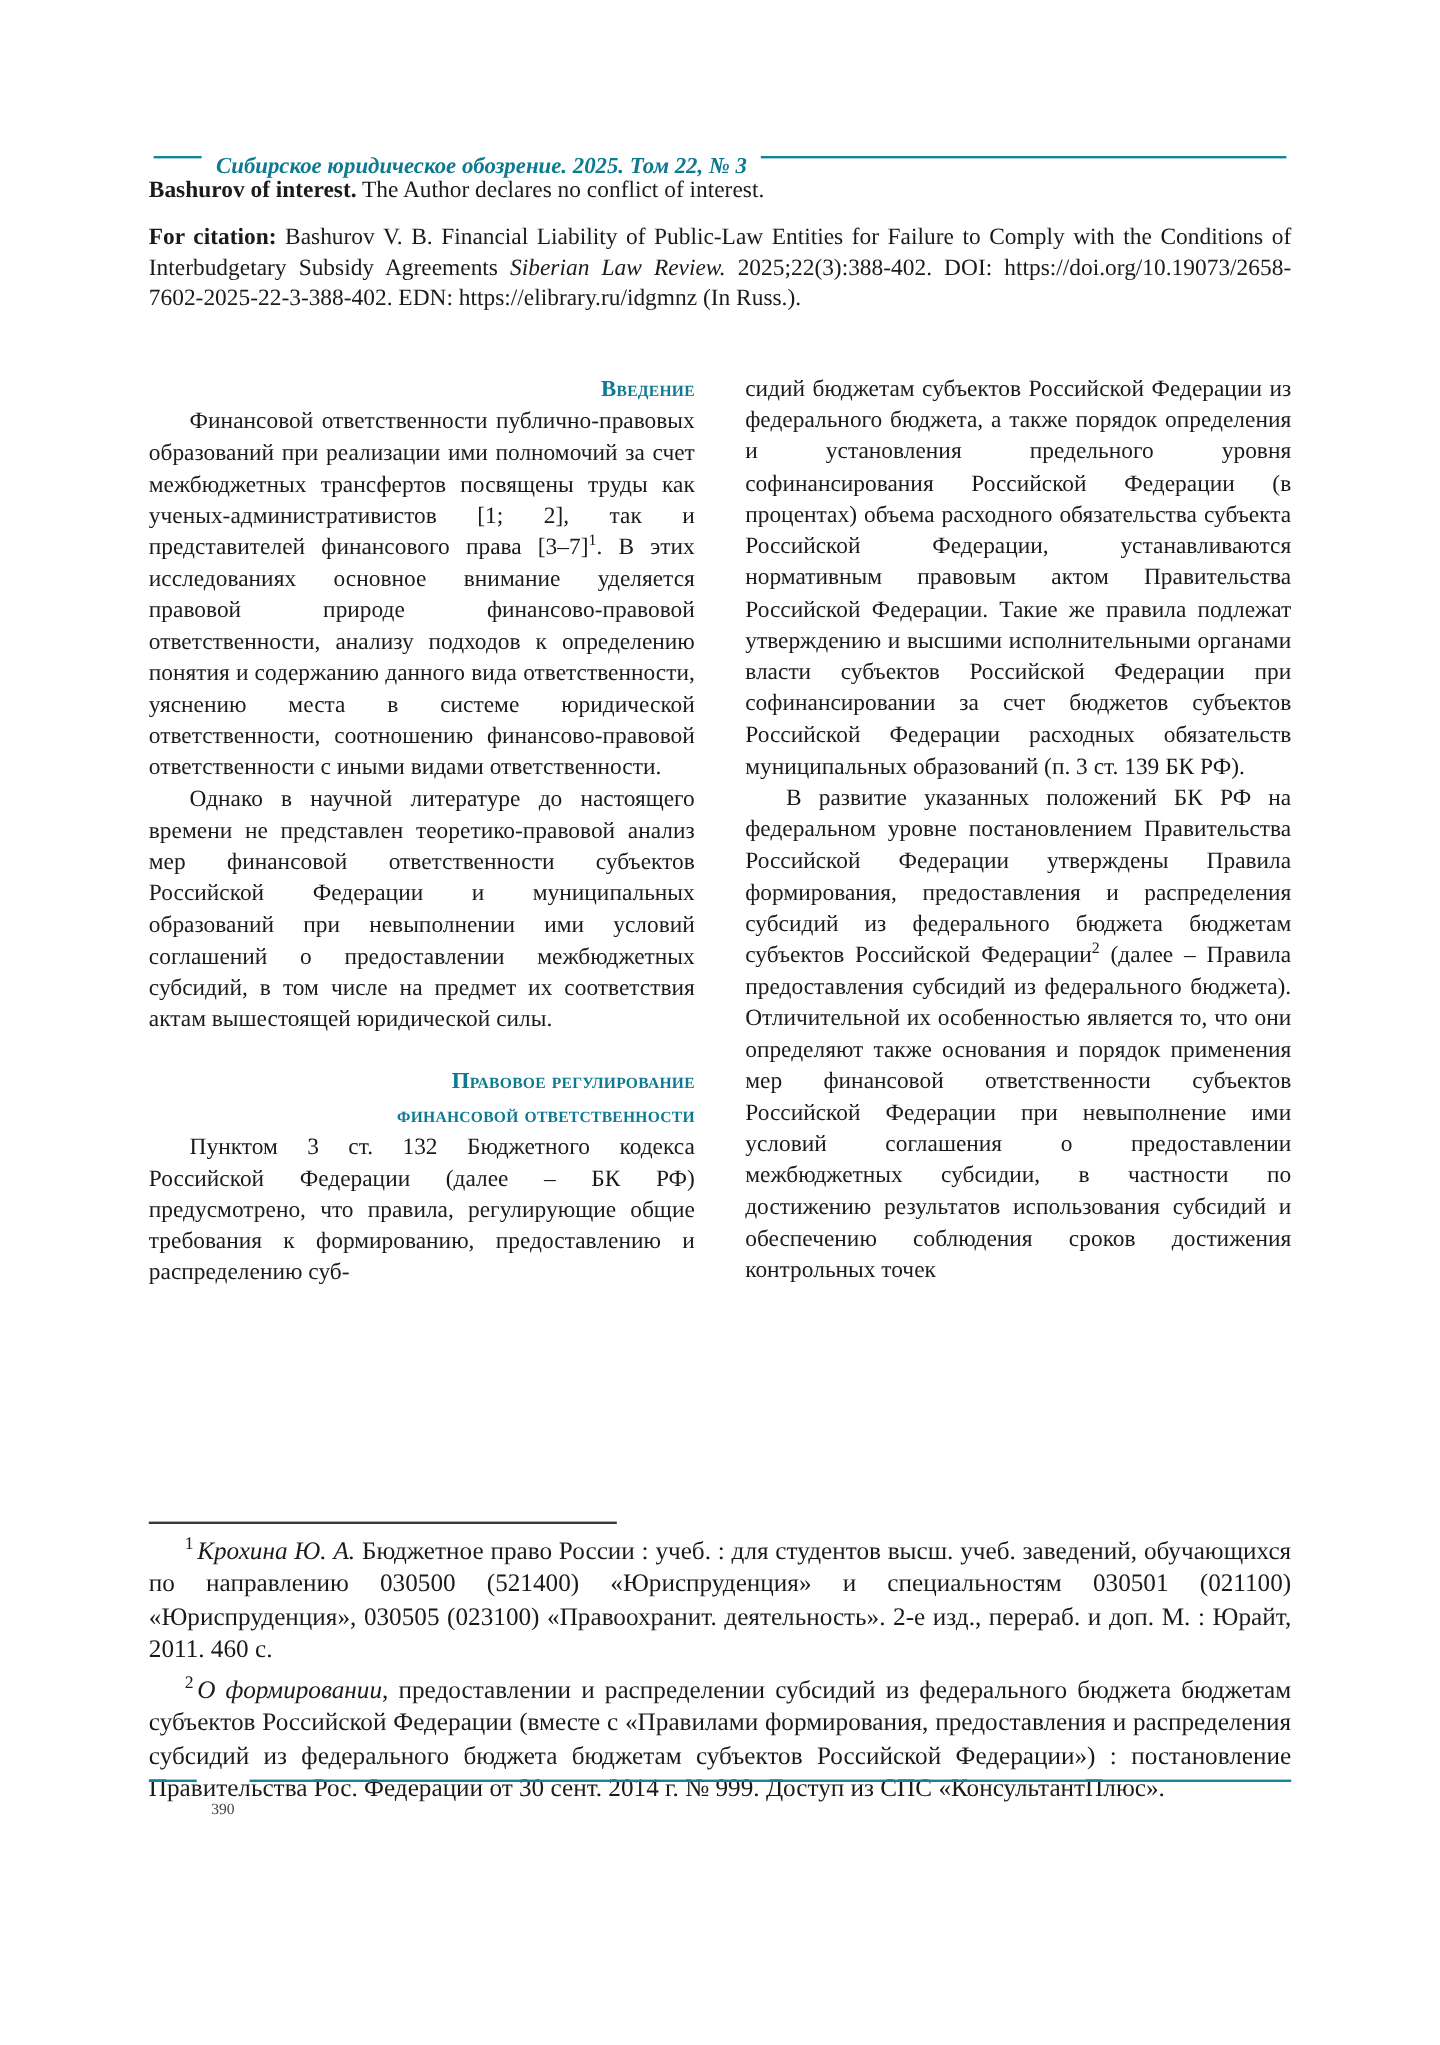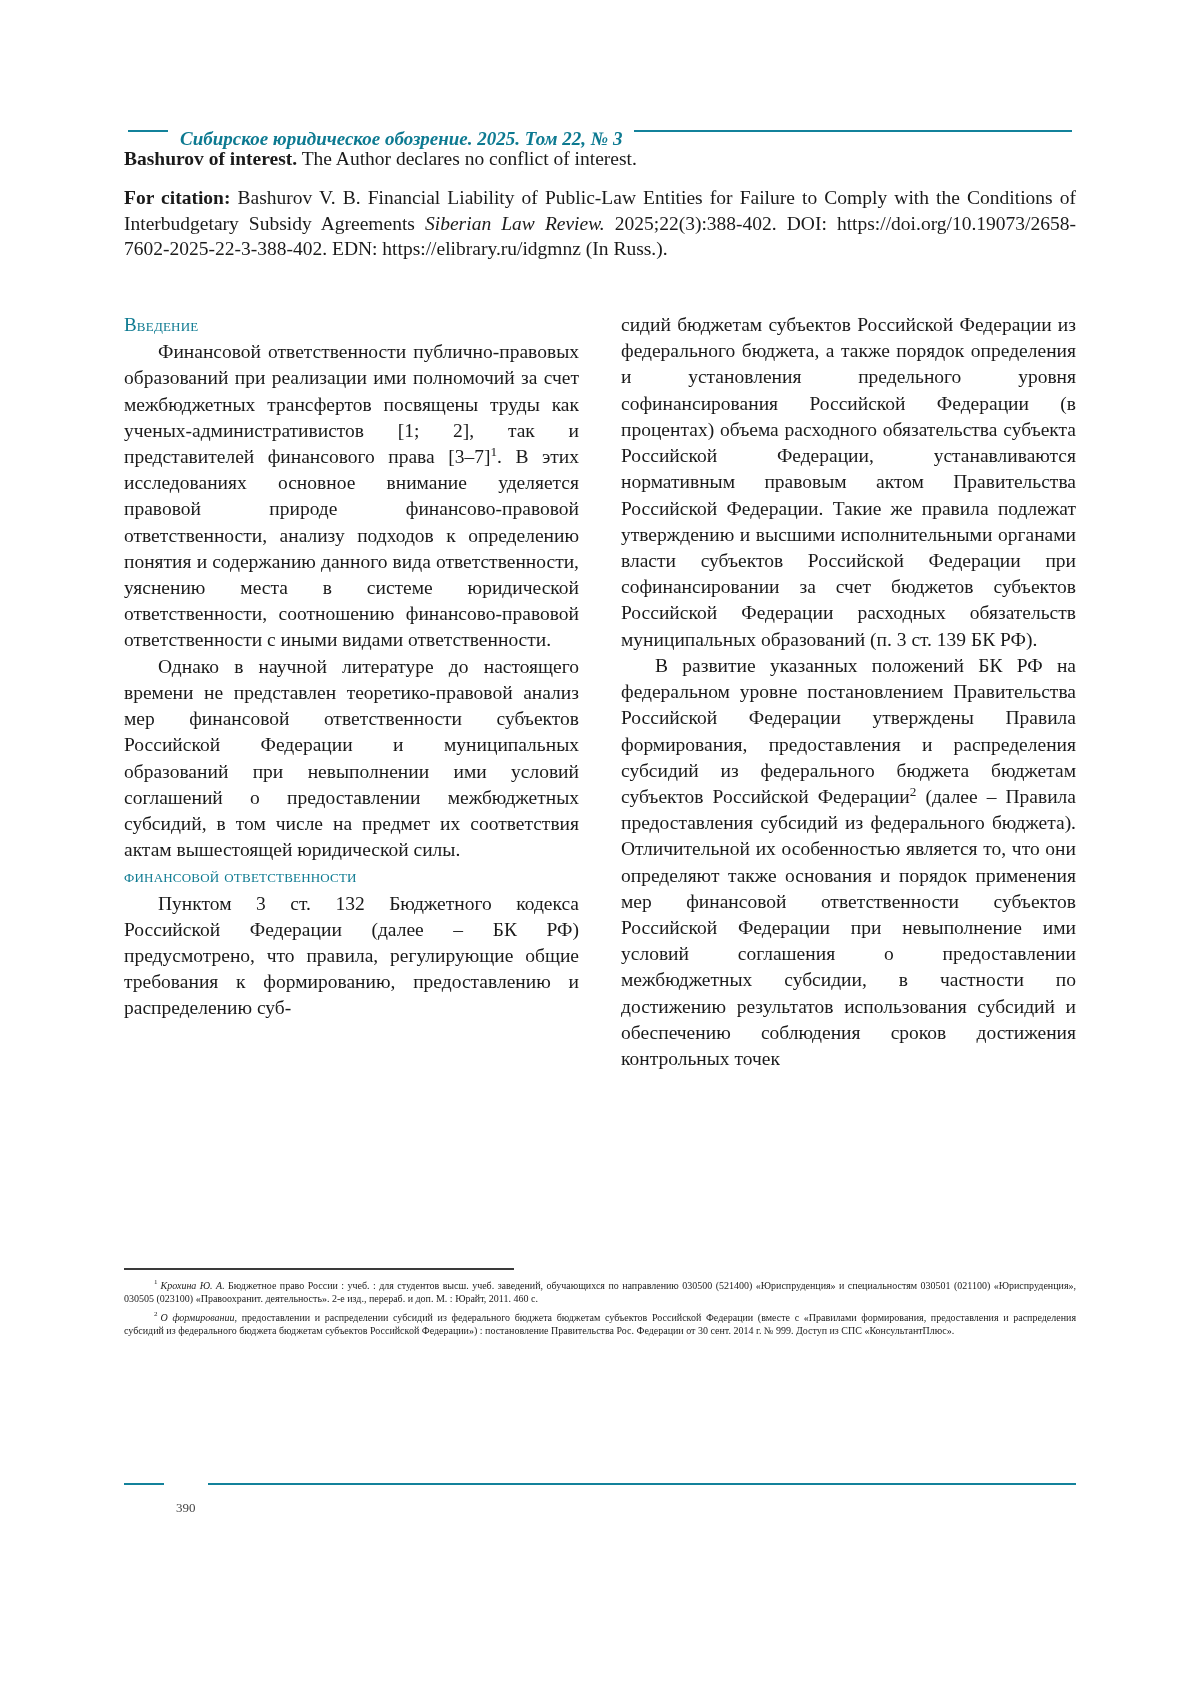--- a/index.html
+++ b/index.html
@@ -84,23 +84,23 @@
     text-align: justify;
     text-justify: inter-word;
     hyphens: auto;
   }
   .col p {
     margin: 0;
     text-indent: 34px;
   }
   h2.sechead {
     margin: 0 0 2px 0;
-    text-align: left;
+    text-align: right;
     font-size: 19px;
-    font-weight: normal;
+    font-weight: bold;
     color: #0d7a91;
     font-variant: small-caps;
     text-transform: none;
     letter-spacing: 0.2px;
     line-height: 1.32;
     text-indent: 0;
   }
   h2.sechead.spaced {
     margin-top: 26px;
   }
@@ -115,21 +115,21 @@
     width: 952px;
   }
   .fn-rule {
     width: 390px;
     height: 1.5px;
     background: #3a3a3a;
     margin-bottom: 9px;
   }
   .footnotes p {
     margin: 0 0 6px 0;
-    font-size: 10px;
+    font-size: 21px;
     line-height: 1.31;
     text-align: justify;
     text-justify: inter-word;
   }
   .footnotes p .fnmark {
     font-size: 0.70em;
     vertical-align: super;
     line-height: 0;
     margin-right: 3px;
   }
@@ -178,20 +178,21 @@
       <span class="bold">For citation:</span><span> Bashurov V. B. Financial Liability of Public-Law Entities for Failure to Comply with the Conditions of Interbudgetary Subsidy Agreements </span><span class="ital">Siberian Law Review.</span><span> 2025;22(3):388-402. DOI: https://doi.org/10.19073/2658-7602-2025-22-3-388-402. EDN: https://elibrary.ru/idgmnz (In Russ.).</span>
     </p>
   </div>
 
   <div class="columns">
 
     <div class="col">
       <h2 class="sechead">Введение</h2>
       <p>Финансовой ответственности публично-правовых образований при реализации ими полномочий за счет межбюджетных трансфертов посвящены труды как ученых-административистов [1; 2], так и представителей финансового права [3–7]<sup>1</sup>. В этих исследованиях основное внимание уделяется правовой природе финансово-правовой ответственности, анализу подходов к определению понятия и содержанию данного вида ответственности, уяснению места в системе юридической ответственности, соотношению финансово-правовой ответственности с иными видами ответственности.</p>
       <p>Однако в научной литературе до настоящего времени не представлен теоретико-правовой анализ мер финансовой ответственности субъектов Российской Федерации и муниципальных образований при невыполнении ими условий соглашений о предоставлении межбюджетных субсидий, в том числе на предмет их соответствия актам вышестоящей юридической силы.</p>
+      <h2 class="sechead spaced">Правовое регулирование</h2>
       <h2 class="sechead">финансовой ответственности</h2>
       <p>Пунктом 3 ст. 132 Бюджетного кодекса Российской Федерации (далее – БК РФ) предусмотрено, что правила, регулирующие общие требования к формированию, предоставлению и распределению суб-</p>
     </div>
 
     <div class="col">
       <p style="text-indent:0">сидий бюджетам субъектов Российской Федерации из федерального бюджета, а также порядок определения и установления предельного уровня софинансирования Российской Федерации (в процентах) объема расходного обязательства субъекта Российской Федерации, устанавливаются нормативным правовым актом Правительства Российской Федерации. Такие же правила подлежат утверждению и высшими исполнительными органами власти субъектов Российской Федерации при софинансировании за счет бюджетов субъектов Российской Федерации расходных обязательств муниципальных образований (п. 3 ст. 139 БК РФ).</p>
       <p>В развитие указанных положений БК РФ на федеральном уровне постановлением Правительства Российской Федерации утверждены Правила формирования, предоставления и распределения субсидий из федерального бюджета бюджетам субъектов Российской Федерации<sup>2</sup> (далее – Правила предоставления субсидий из федерального бюджета). Отличительной их особенностью является то, что они определяют также основания и порядок применения мер финансовой ответственности субъектов Российской Федерации при невыполнение ими условий соглашения о предоставлении межбюджетных субсидии, в частности по достижению результатов использования субсидий и обеспечению соблюдения сроков достижения контрольных точек</p>
     </div>
 
   </div>

